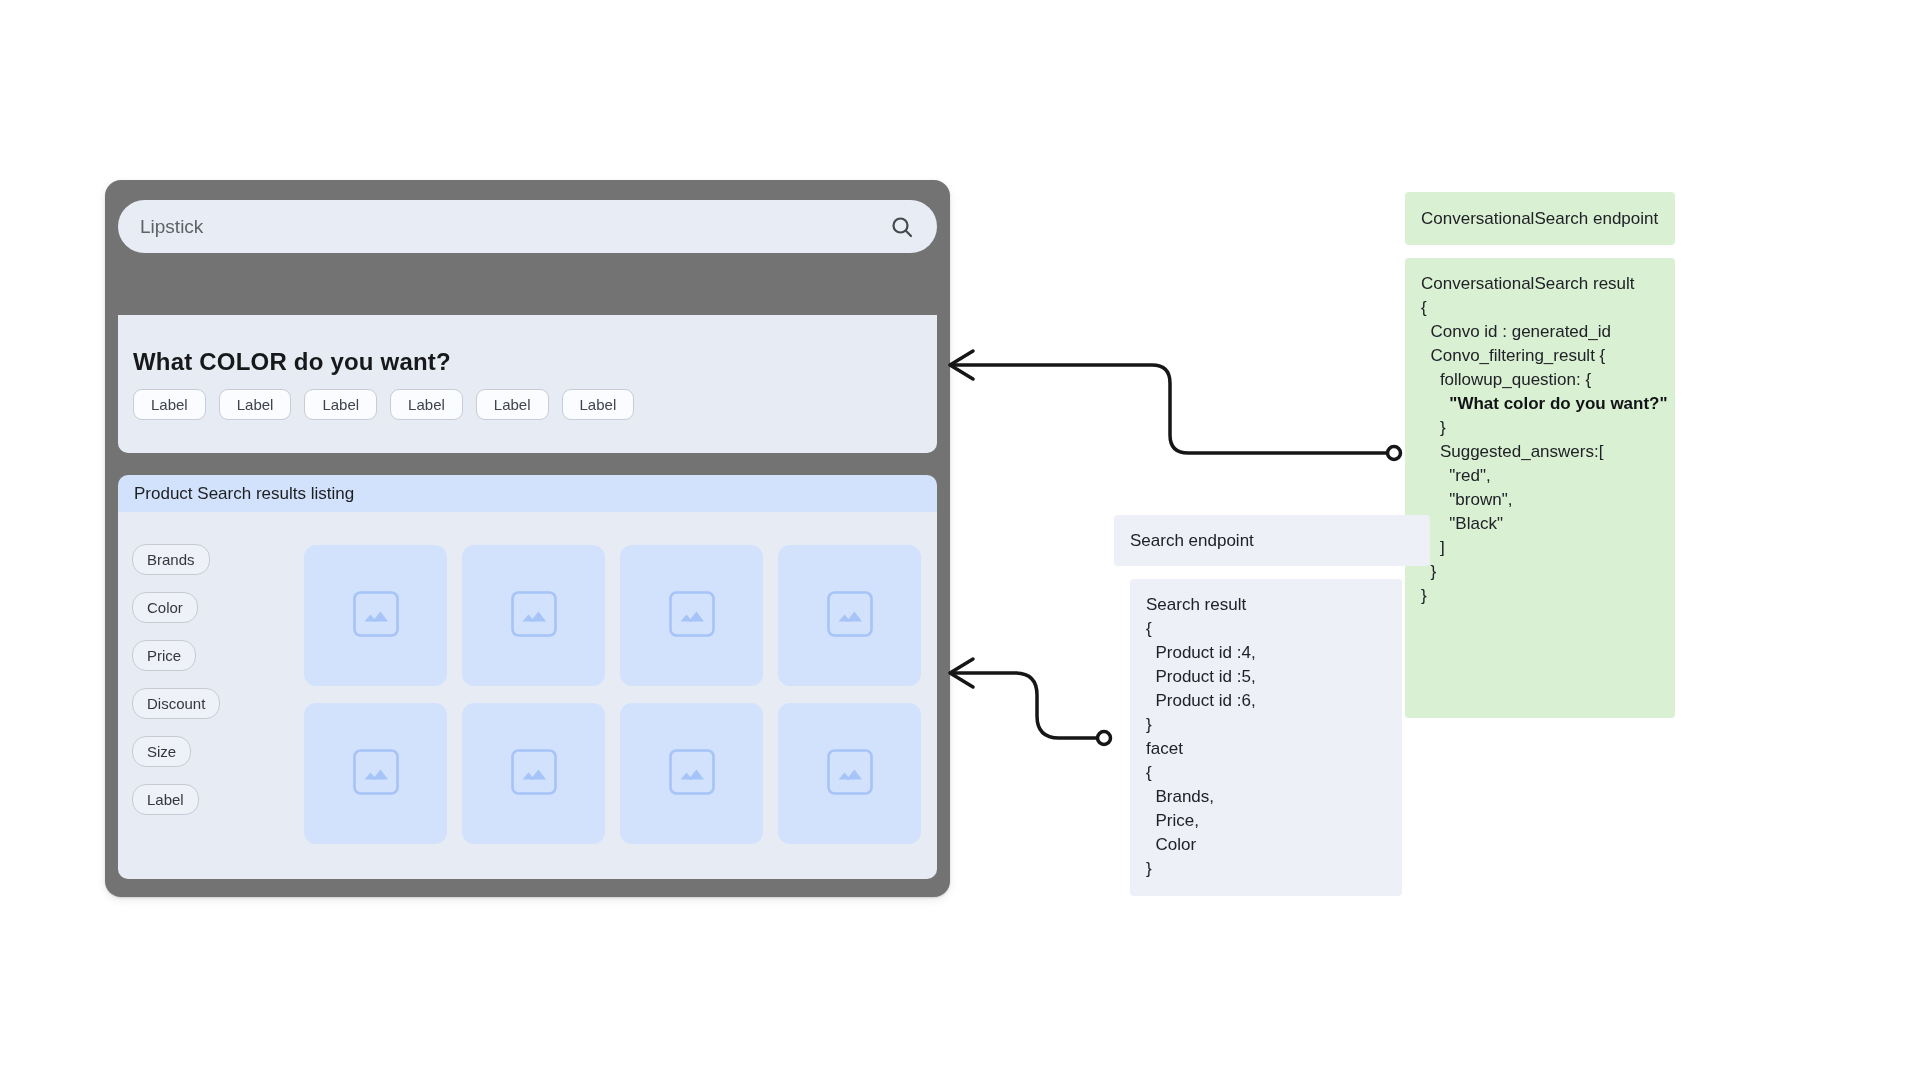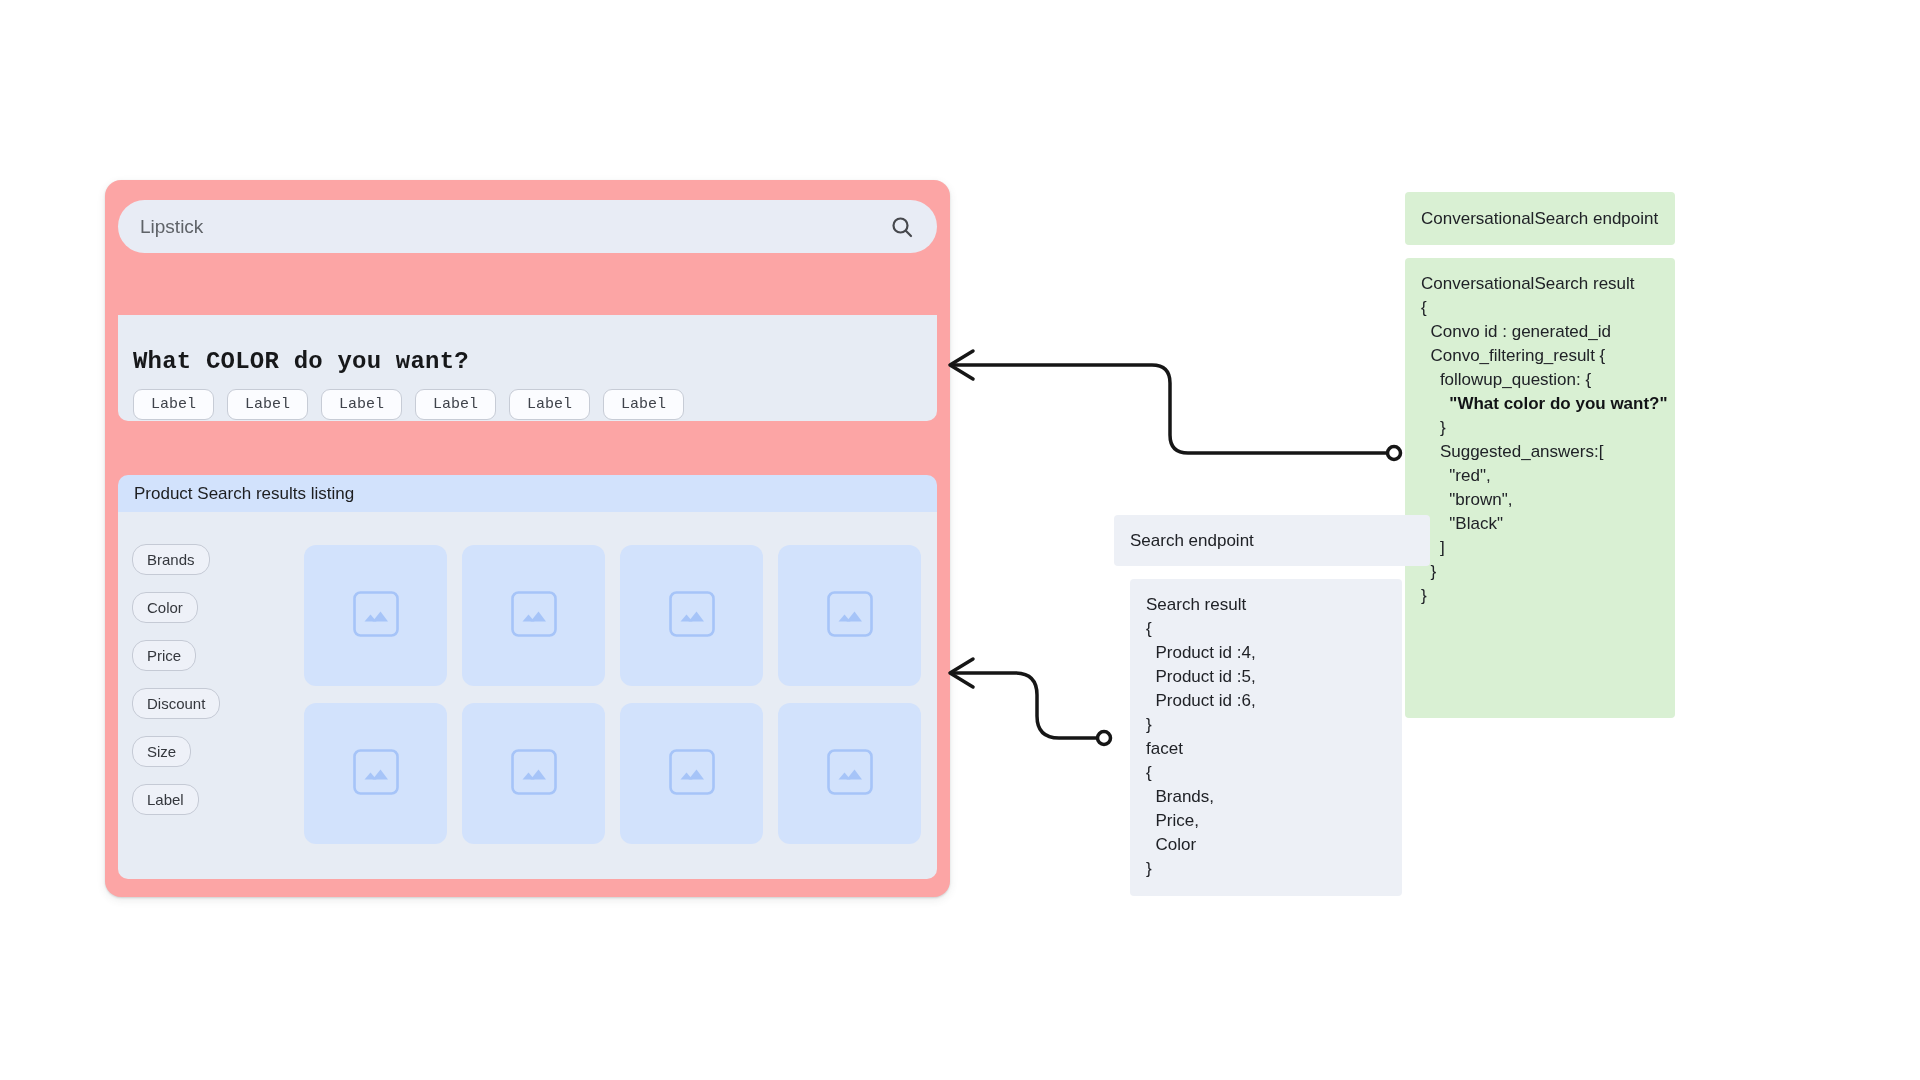--- a/index.html
+++ b/index.html
@@ -1,38 +1,38 @@
 <!DOCTYPE html>
 <html><head>
 <meta charset="utf-8">
 <style>
   * { margin:0; padding:0; box-sizing:border-box; }
   html,body { width:1920px; height:1080px; background:#ffffff;
               font-family:"Liberation Sans", sans-serif; overflow:hidden; position:relative; }
 
   
   .mockup-card { position:absolute; left:105px; top:180px; width:845px; height:717px;
-                 background:#fca5a5; border-radius:16px;
+                 background:#737373; border-radius:16px;
                  box-shadow:0 1px 2px rgba(60,64,67,.18), 0 3px 8px rgba(60,64,67,.10); }
 
   .search-bar { position:absolute; left:13px; top:20px; width:819px; height:53px;
                 background:#e8ecf5; border-radius:27px; display:flex; align-items:center;
                 padding:0 22px; }
   .search-input { flex:1; border:none; outline:none; background:transparent;
                   font-size:19px; color:#5f6368; font-family:inherit; }
   .search-icon { width:26px; height:26px; flex:0 0 auto; margin-left:12px; }
 
   .sec-header { position:absolute; left:13px; width:819px; height:37px; background:#d2e2fc;
                 border-radius:10px 10px 0 0; display:flex; align-items:center;
                 padding:0 16px; font-size:17px; color:#1d1e20; }
   .sec-body   { position:absolute; left:13px; width:819px; background:#e7ecf4;
                 border-radius:0 0 10px 10px; }
 
   .convo-header { top:98px; }
-  .convo-body   { top:135px; height:106px; padding:0 27px;font-family:Liberation Mono, monospace; }
+  .convo-body   { top:135px; height:138px; padding:0 27px; }
   .question     { position:absolute; left:15px; top:33px; font-size:24px; font-weight:600;
                   color:#17181a; letter-spacing:.2px; }
   .chip-row     { position:absolute; left:15px; top:74px; display:flex; gap:13px; }
   .chip         { height:31px; display:flex; align-items:center; padding:0 17px;
                   background:#fbfcff; border:1.2px solid #c7ccd6; border-radius:9px;
                   font-size:15px; color:#3f434b; }
 
   .results-header { top:295px; }
   .results-body   { top:332px; height:367px; }
   .facet-col    { position:absolute; left:14px; top:32px; display:flex;

